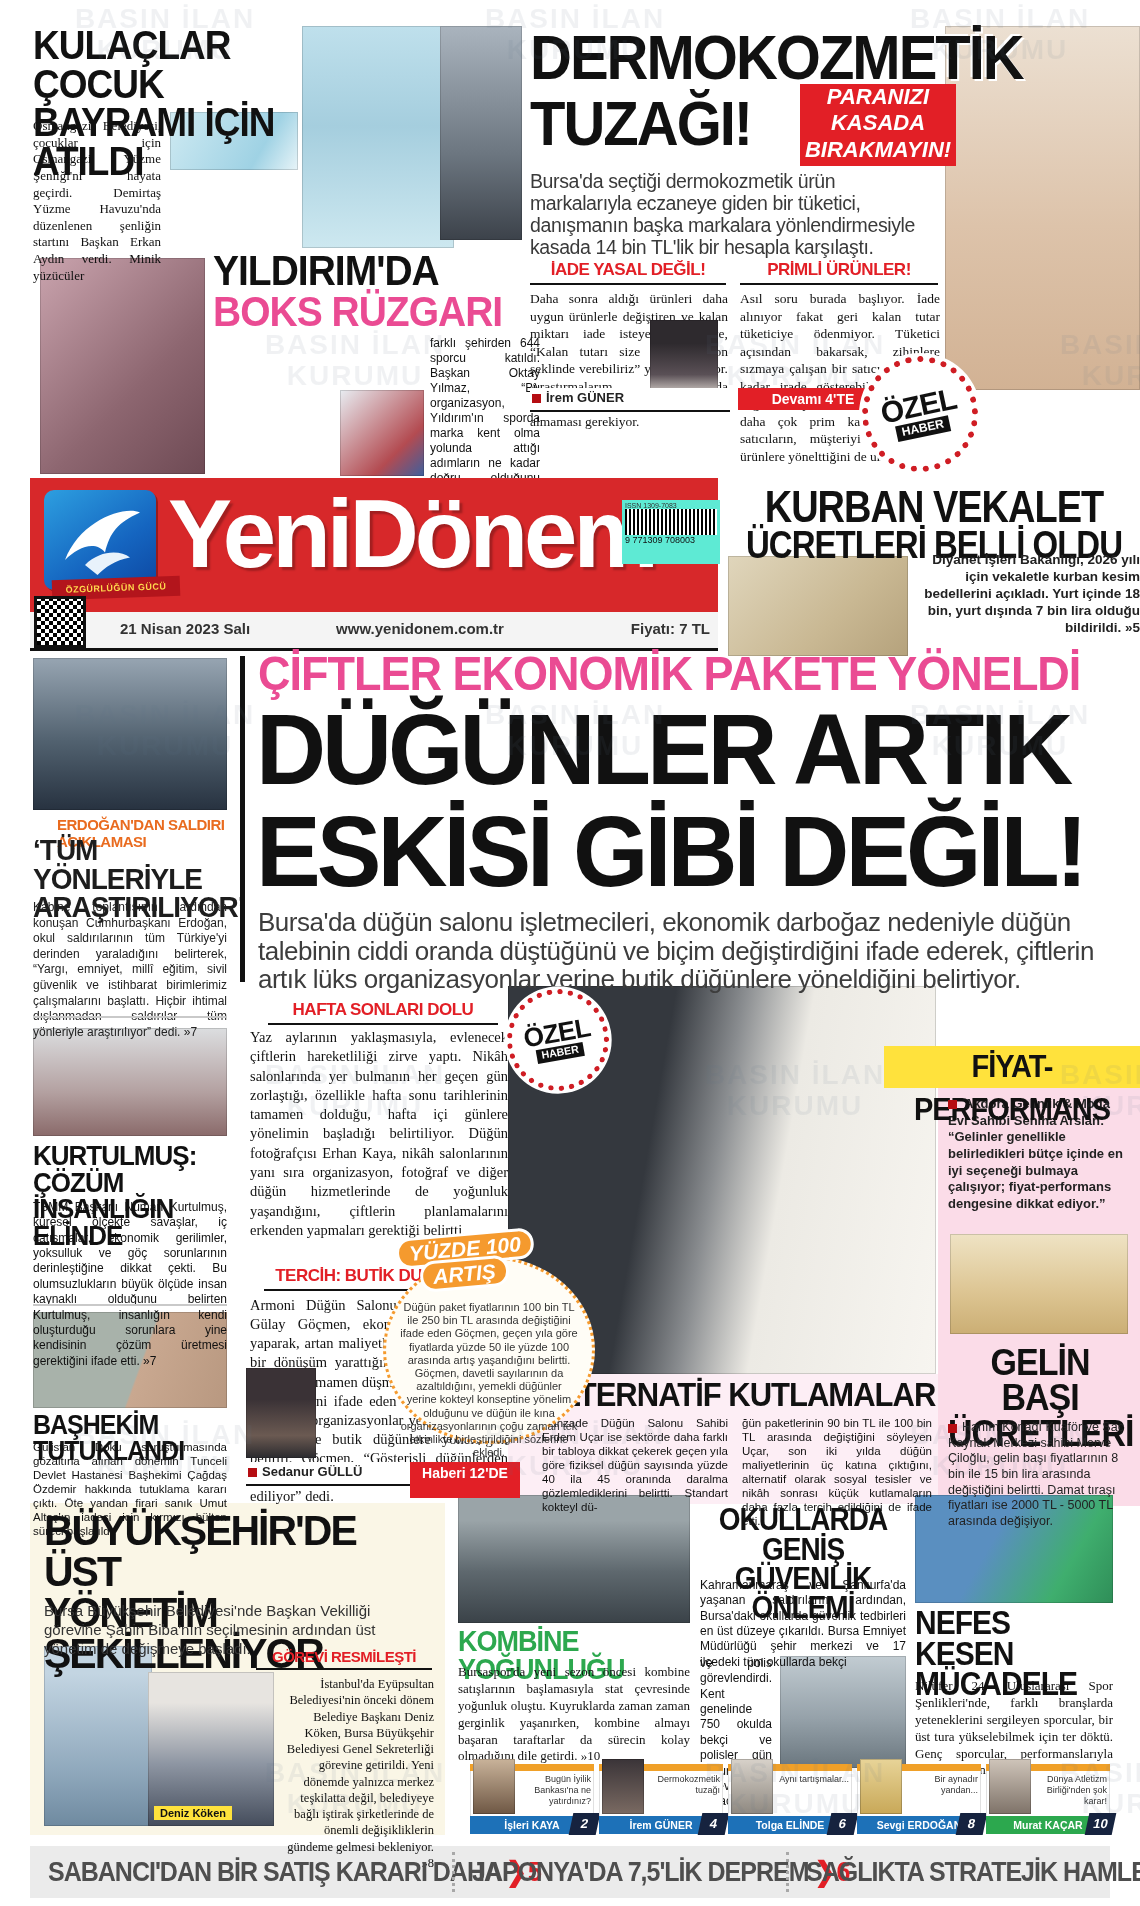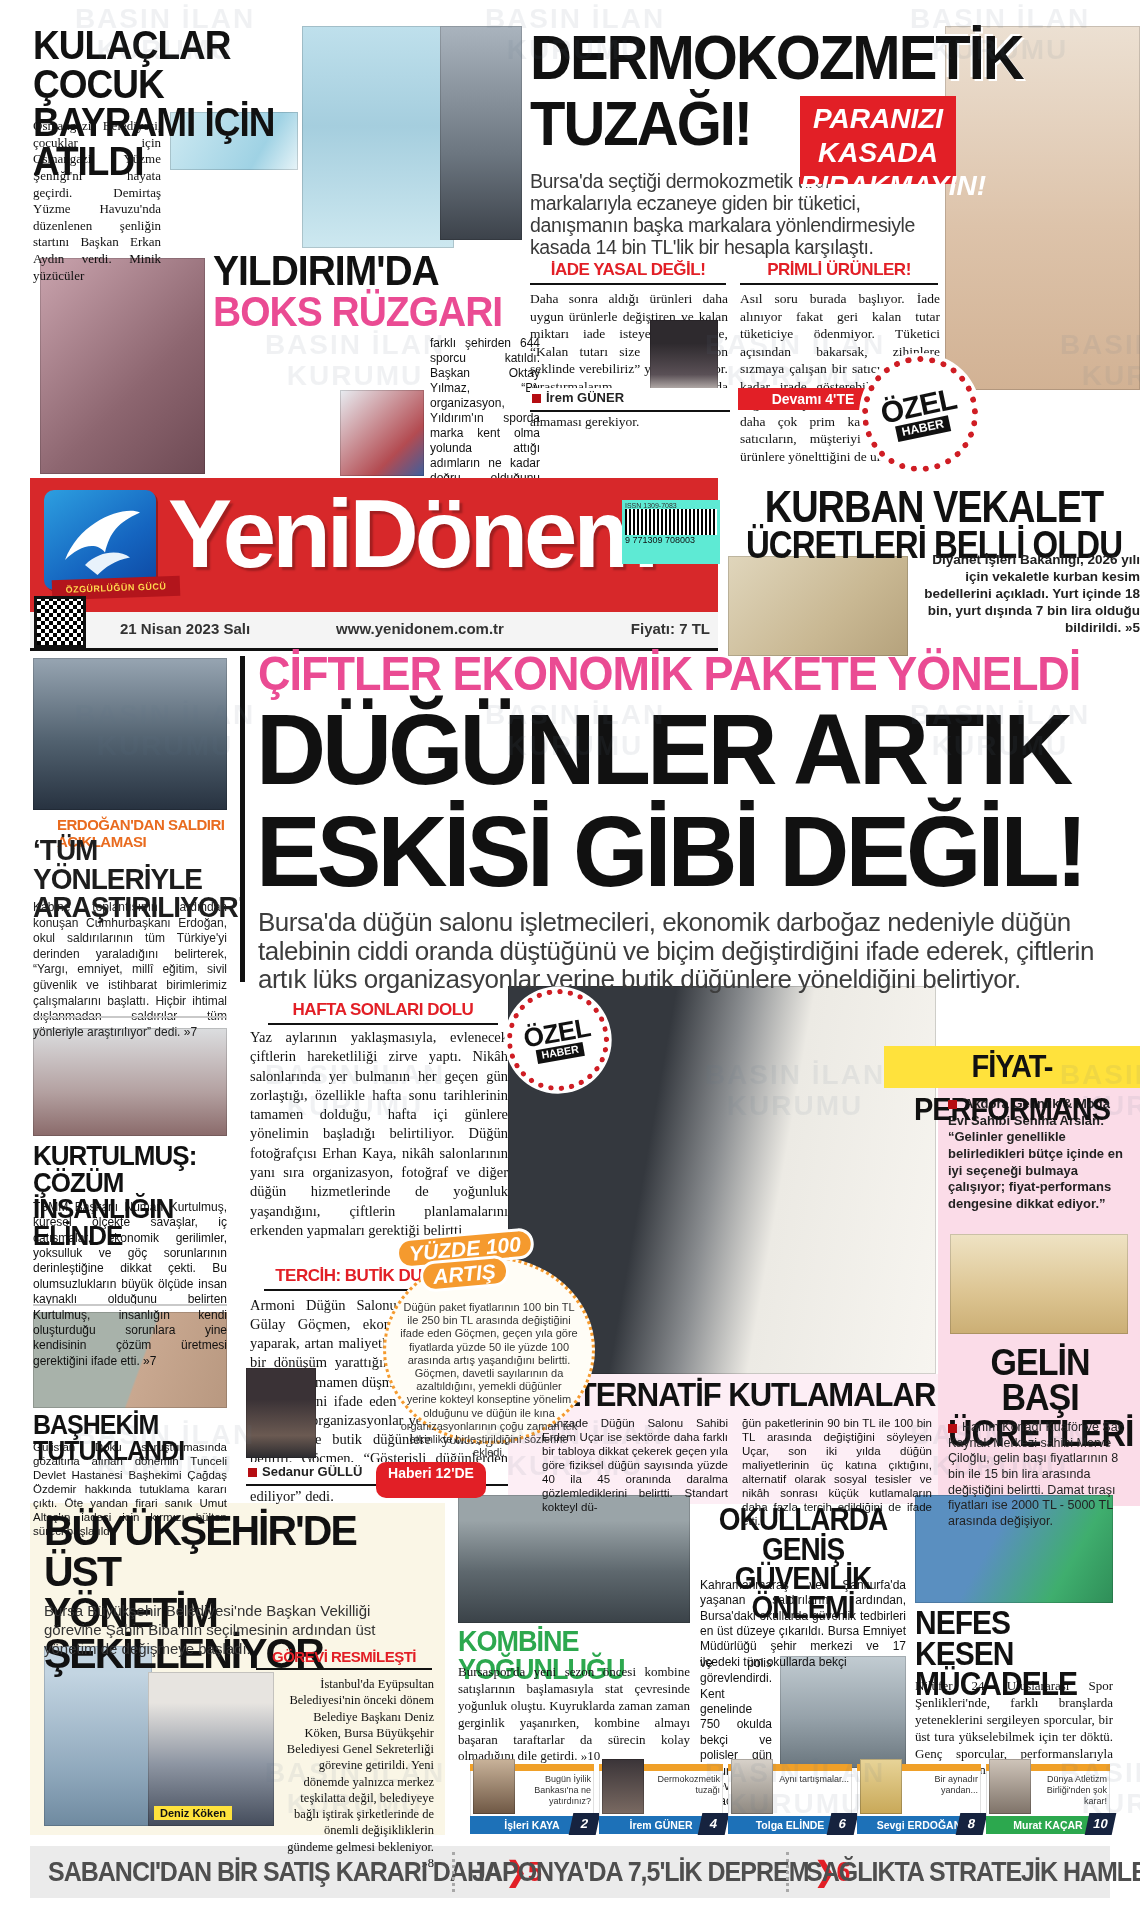--- a/index.html
+++ b/index.html
@@ -70,21 +70,21 @@
     <div>YILDIRIM'DA</div>
     <div class="pink">BOKS RÜZGARI</div>
   </div>
   <div class="ph" style="left:340px;top:390px;width:84px;height:86px;background:linear-gradient(135deg,#e8edf2,#b34b51 70%,#3d5f9e);"></div>
   <div class="txt just" style="left:430px;top:336px;width:110px;height:140px;font-size:12px;line-height:1.25;">farklı şehirden 644 sporcu katıldı. Başkan Oktay Yılmaz, “Bu organizasyon, Yıldırım'ın sporda marka kent olma yolunda attığı adımların ne kadar doğru olduğunu göstermektedir” diye konuştu. »10</div>
 
   <div class="ph" style="left:440px;top:26px;width:82px;height:214px;background:linear-gradient(180deg,#aab4be,#6c7680 60%,#3c424a);"></div>
   <div class="ph" style="left:945px;top:26px;width:195px;height:364px;background:linear-gradient(180deg,#ece0d2,#ddc3aa 55%,#d2b294);"></div>
   <div class="txt hl" style="left:530px;top:26px;width:600px;font-size:58px;transform:scaleY(1.1);letter-spacing:-2px;text-shadow:2px 2px 0 #fff,-2px -2px 0 #fff;z-index:3;">DERMOKOZMETİK</div>
   <div class="txt hl" style="left:530px;top:92px;width:300px;font-size:58px;transform:scaleY(1.1);letter-spacing:-2px;text-shadow:2px 2px 0 #fff,-2px -2px 0 #fff;z-index:3;">TUZAĞI!</div>
-  <div class="badge-red" style="left:800px;top:96px;width:156px;height:82px;font-size:28px;line-height:1.2;font-style:italic;padding-top:6px;">
+  <div class="badge-red" style="left:800px;top:84px;width:156px;height:82px;font-size:22px;line-height:1.2;font-style:italic;">
     <div>PARANIZI</div>
     <div>KASADA</div>
     <div>BIRAKMAYIN!</div>
   </div>
   <div class="txt" style="left:530px;top:170px;width:408px;height:86px;font-size:19.5px;line-height:1.13;color:#3a3a3a;letter-spacing:-.4px;">Bursa'da seçtiği dermokozmetik ürün markalarıyla eczaneye giden bir tüketici, danışmanın başka markalara yönlendirmesiyle kasada 14 bin TL'lik bir hesapla karşılaştı.</div>
   <div class="subhead" style="left:530px;top:260px;width:196px;font-size:17px;">İADE YASAL DEĞİL!</div>
   <div class="txt serif just" style="left:530px;top:290px;width:198px;height:190px;font-size:13.5px;line-height:1.3;">Daha sonra aldığı ürünleri daha uygun ürünlerle değiştiren ve kalan miktarı iade isteyen tüketiciye, “Kalan tutarı size ancak kupon şeklinde verebiliriz” yanıtı veriliyor. Araştırmalarım doğrultusunda eczanelerin yasal olarak iade almaması gerekiyor.</div>
   <div class="subhead" style="left:740px;top:260px;width:198px;font-size:17px;">PRİMLİ ÜRÜNLER!</div>
   <div class="txt serif just" style="left:740px;top:290px;width:200px;height:190px;font-size:13.5px;line-height:1.3;">Asıl soru burada başlıyor. İade alınıyor fakat geri kalan tutar tüketiciye ödenmiyor. Tüketici açısından bakarsak, zihinlere sızmaya çalışan bir satıcı varken ne kadar irade gösterebilirsiniz emin değilim. Ayrıca bazı markalardan daha çok prim kazanıldığı için satıcıların, müşteriyi özellikle o ürünlere yönelttiğini de unutmayın!</div>
   <div class="ph" style="left:650px;top:320px;width:68px;height:78px;background:linear-gradient(180deg,#2e2a2e 30%,#5a5056 70%,#efe8e0);z-index:3;"></div>
@@ -156,21 +156,21 @@
 
   <div class="subhead" style="left:268px;top:1000px;width:230px;font-size:17px;">HAFTA SONLARI DOLU</div>
   <div class="txt serif just" style="left:250px;top:1028px;width:258px;height:236px;font-size:14.5px;line-height:1.33;">Yaz aylarının yaklaşmasıyla, evlenecek çiftlerin hareketliliği zirve yaptı. Nikâh salonlarında yer bulmanın her geçen gün zorlaştığı, özellikle hafta sonu tarihlerinin tamamen dolduğu, hafta içi günlere yönelimin başladığı belirtiliyor. Düğün fotoğrafçısı Erhan Kaya, nikâh salonlarının yanı sıra organizasyon, fotoğraf ve diğer düğün hizmetlerinde de yoğunluk yaşandığını, çiftlerin planlamalarını erkenden yapmaları gerektiği belirtti.</div>
   <div class="subhead" style="left:264px;top:1266px;width:238px;font-size:17px;">TERCİH: BUTİK DÜĞÜNLER</div>
   <div class="txt serif just" style="left:250px;top:1296px;width:258px;height:160px;font-size:14.5px;line-height:1.32;">Armoni Düğün Salonu İşletme Müdürü Gülay Göçmen, ekonomik krize vurgu yaparak, artan maliyetlerin sektörde önemli bir dönüşüm yarattığını vurguladı. Düğün talebinin tamamen düşmediğini ancak biçim değiştirdiğini ifade eden Göçmen, çiftlerin artık lüks organizasyonlar yerine ekonomik paketler ve butik düğünlere yöneldiğini belirtti. Göçmen, “Gösterişli düğünlerden çok, kontrollü bütçeli organizasyonlar tercih ediliyor” dedi.</div>
   <div class="ph" style="left:246px;top:1368px;width:70px;height:90px;background:linear-gradient(180deg,#3a3236 35%,#6b5a52 75%,#2a2a2e);z-index:3;"></div>
   <div class="byline-bar" style="left:246px;top:1462px;width:262px;height:22px;">
     <span class="sq" style="left:2px;top:6px;"></span>
     <span class="nm">Sedanur GÜLLÜ</span>
   </div>
-  <div class="badge-red" style="left:376px;top:1462px;width:110px;height:36px;font-size:14px;line-height:22px;border-radius:10px;">Haberi 12'DE</div>
+  <div class="badge-red" style="left:410px;top:1462px;width:110px;height:36px;font-size:14px;line-height:22px;">Haberi 12'DE</div>
 
   <div class="ph" style="left:508px;top:986px;width:428px;height:388px;background:linear-gradient(100deg,#34383e 34%,#8a8d90 48%,#eceae4 62%,#f7f5f0);"></div>
   <div class="stamp" style="left:500px;top:982px;transform:rotate(-10deg) scale(.88);">
     <span class="big">ÖZEL</span>
     <span class="sub">HABER</span>
   </div>
 
   <div class="abs" style="left:383px;top:1256px;width:206px;height:182px;border:3px dotted #f59a2e;border-radius:50%;background:#fffdf6;z-index:3;">
     <div class="txt" style="left:14px;top:42px;width:178px;font-size:11px;line-height:1.2;text-align:center;color:#333;">Düğün paket fiyatlarının 100 bin TL ile 250 bin TL arasında değiştiğini ifade eden Göçmen, geçen yıla göre fiyatlarda yüzde 50 ile yüzde 100 arasında artış yaşandığını belirtti. Göçmen, davetli sayılarının da azaltıldığını, yemekli düğünler yerine kokteyl konseptine yönelim olduğunu ve düğün ile kına organizasyonlarının çoğu zaman tek etkinlikte birleştirildiğini sözlerine ekledi.</div>
   </div>

